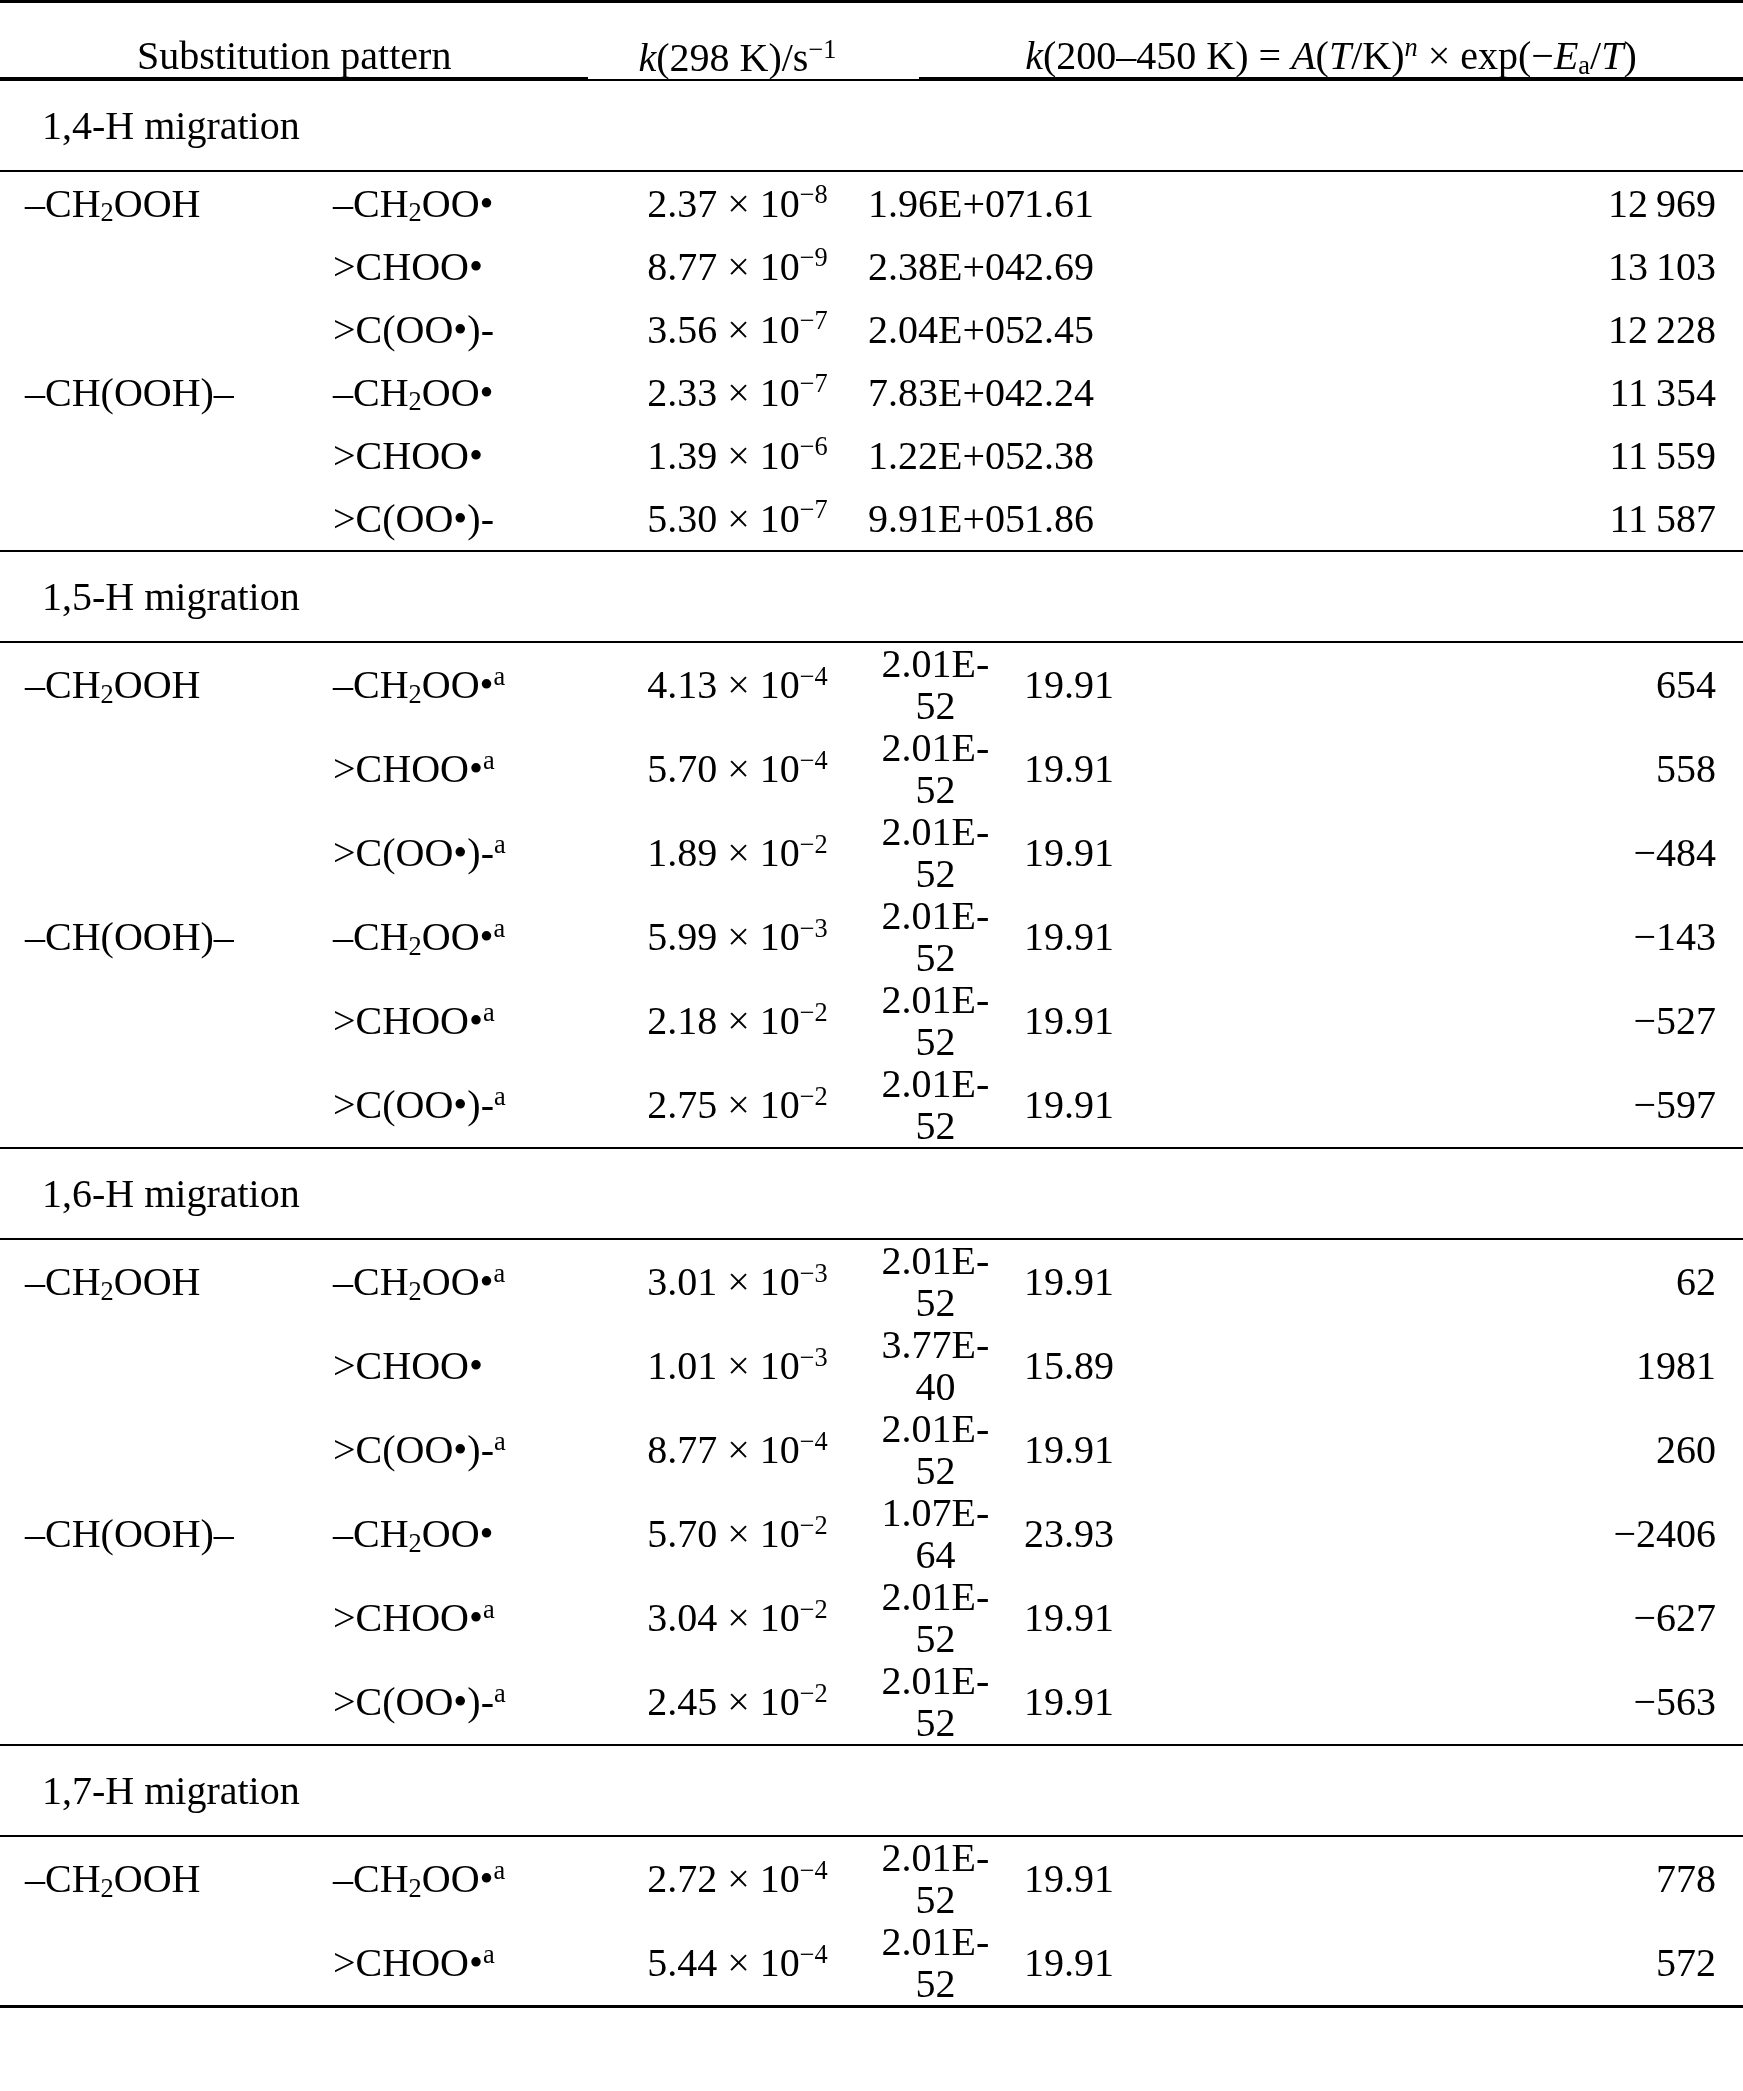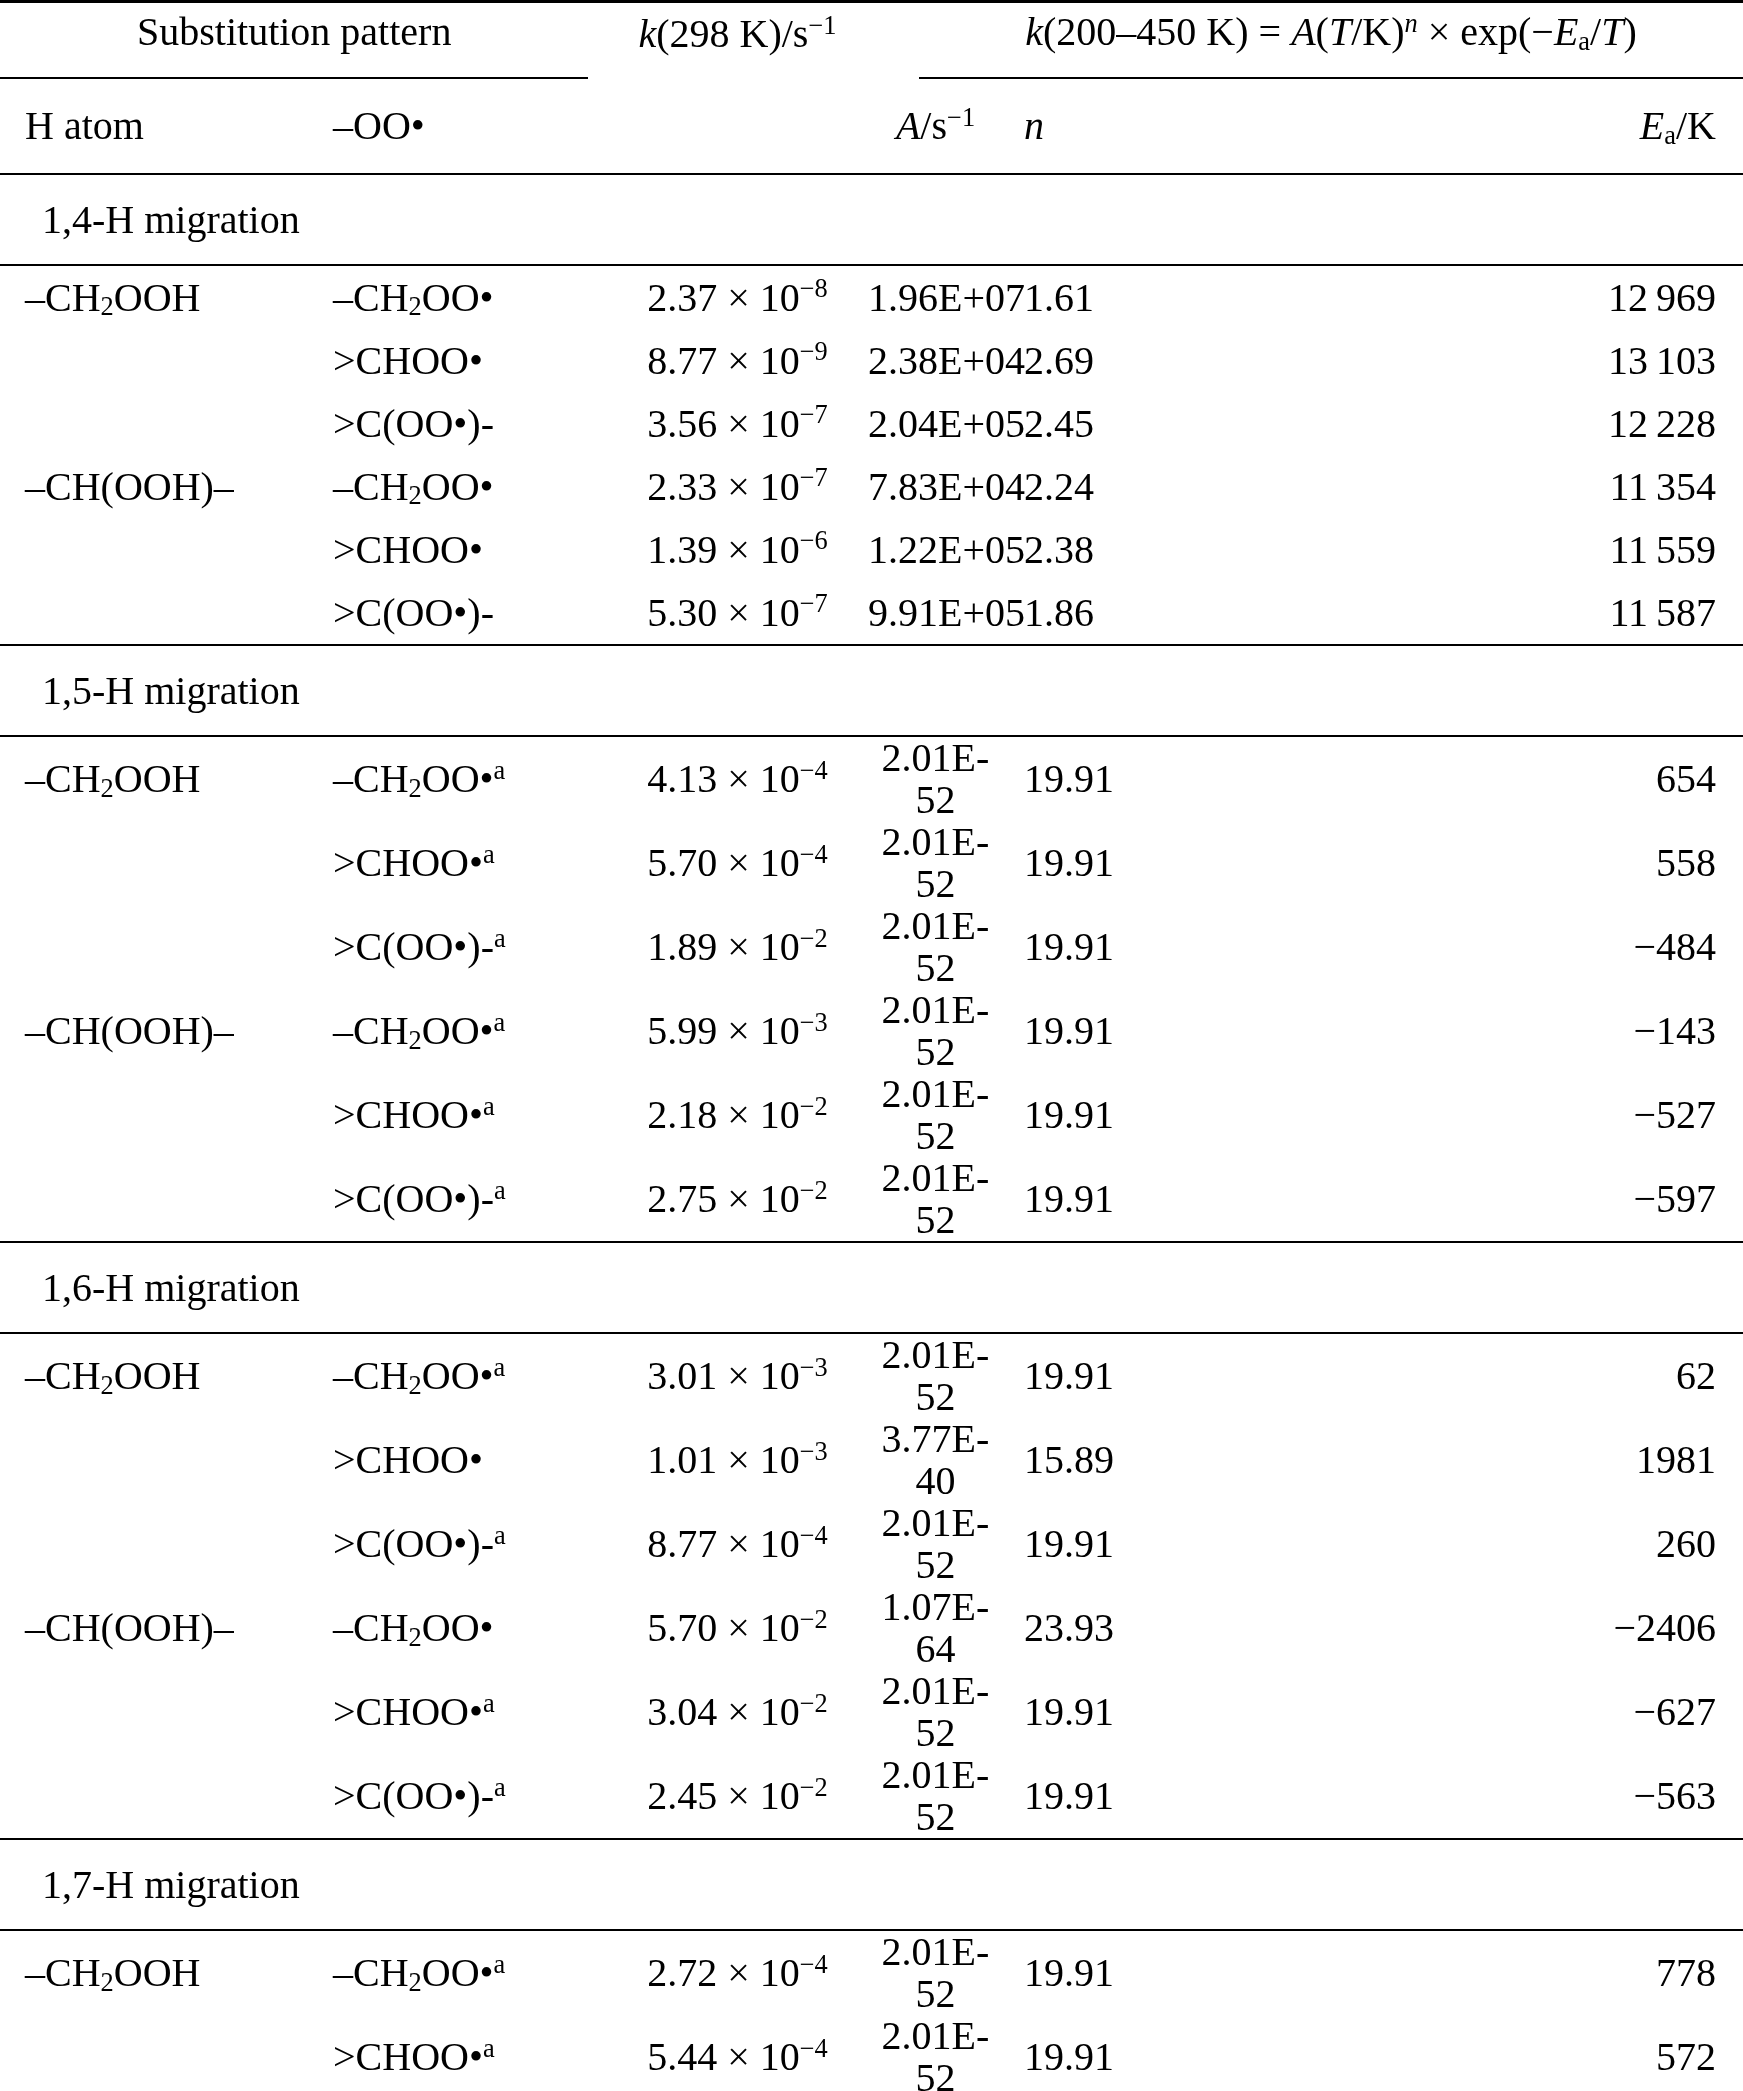--- a/index.html
+++ b/index.html
@@ -24,21 +24,21 @@
   col.c2 { width: 320px; }
   col.c3 { width: 261px; }
   col.c4 { width: 135px; }
   col.c5 { width: 118px; }
   col.c6 { width: auto; }
 
   th, td { padding: 0; font-weight: normal; font-size: 40px; }
 
   
   tr.h1 th { height: 76px; vertical-align: bottom; }
-  tr.h1 .inner { padding-bottom: 24px; text-align: center; }
+  tr.h1 .inner { padding-bottom: 0; text-align: center; }
   tr.h1 .inner.rule { border-bottom: 2.5px solid #000; }
   tr.h1 .trim-r { margin-right: 18.6px; }
   tr.h1 .trim-l { margin-left: 51px; }
 
   
   tr.h2 th { height: 94px; vertical-align: middle; border-bottom: 2.5px solid #000; }
 
   
   tr.section td {
     height: 89px;
@@ -86,28 +86,20 @@
         </th>
         <th>
           <div class="inner"><i>k</i>(298 K)/s<sup>−1</sup></div>
         </th>
         <th colspan="3">
           <div class="inner rule trim-l">
             <span><i>k</i>(200–450 K) = <i>A</i>(<i>T</i>/K)<sup><i>n</i></sup> × exp(−<i>E</i><sub>a</sub>/<i>T</i>)</span>
           </div>
         </th>
       </tr>
-      <tr class="h2">
-        <th class="al pl1">H atom</th>
-        <th class="al pl2">–OO•</th>
-        <th></th>
-        <th class="ac"><i>A</i>/s<sup>−1</sup></th>
-        <th class="al pl5"><i>n</i></th>
-        <th class="ar pr6"><i>E</i><sub>a</sub>/K</th>
-      </tr>
     </thead>
     <tbody>
       <tr class="section">
         <td colspan="6">1,4-H migration</td>
       </tr>
       <tr class="data">
         <td class="al pl1">–CH<sub>2</sub>OOH</td>
         <td class="al pl2">–CH<sub>2</sub>OO•</td>
         <td class="ac">2.37 × 10<sup>−8</sup></td>
         <td class="ac">1.96E+07</td>

